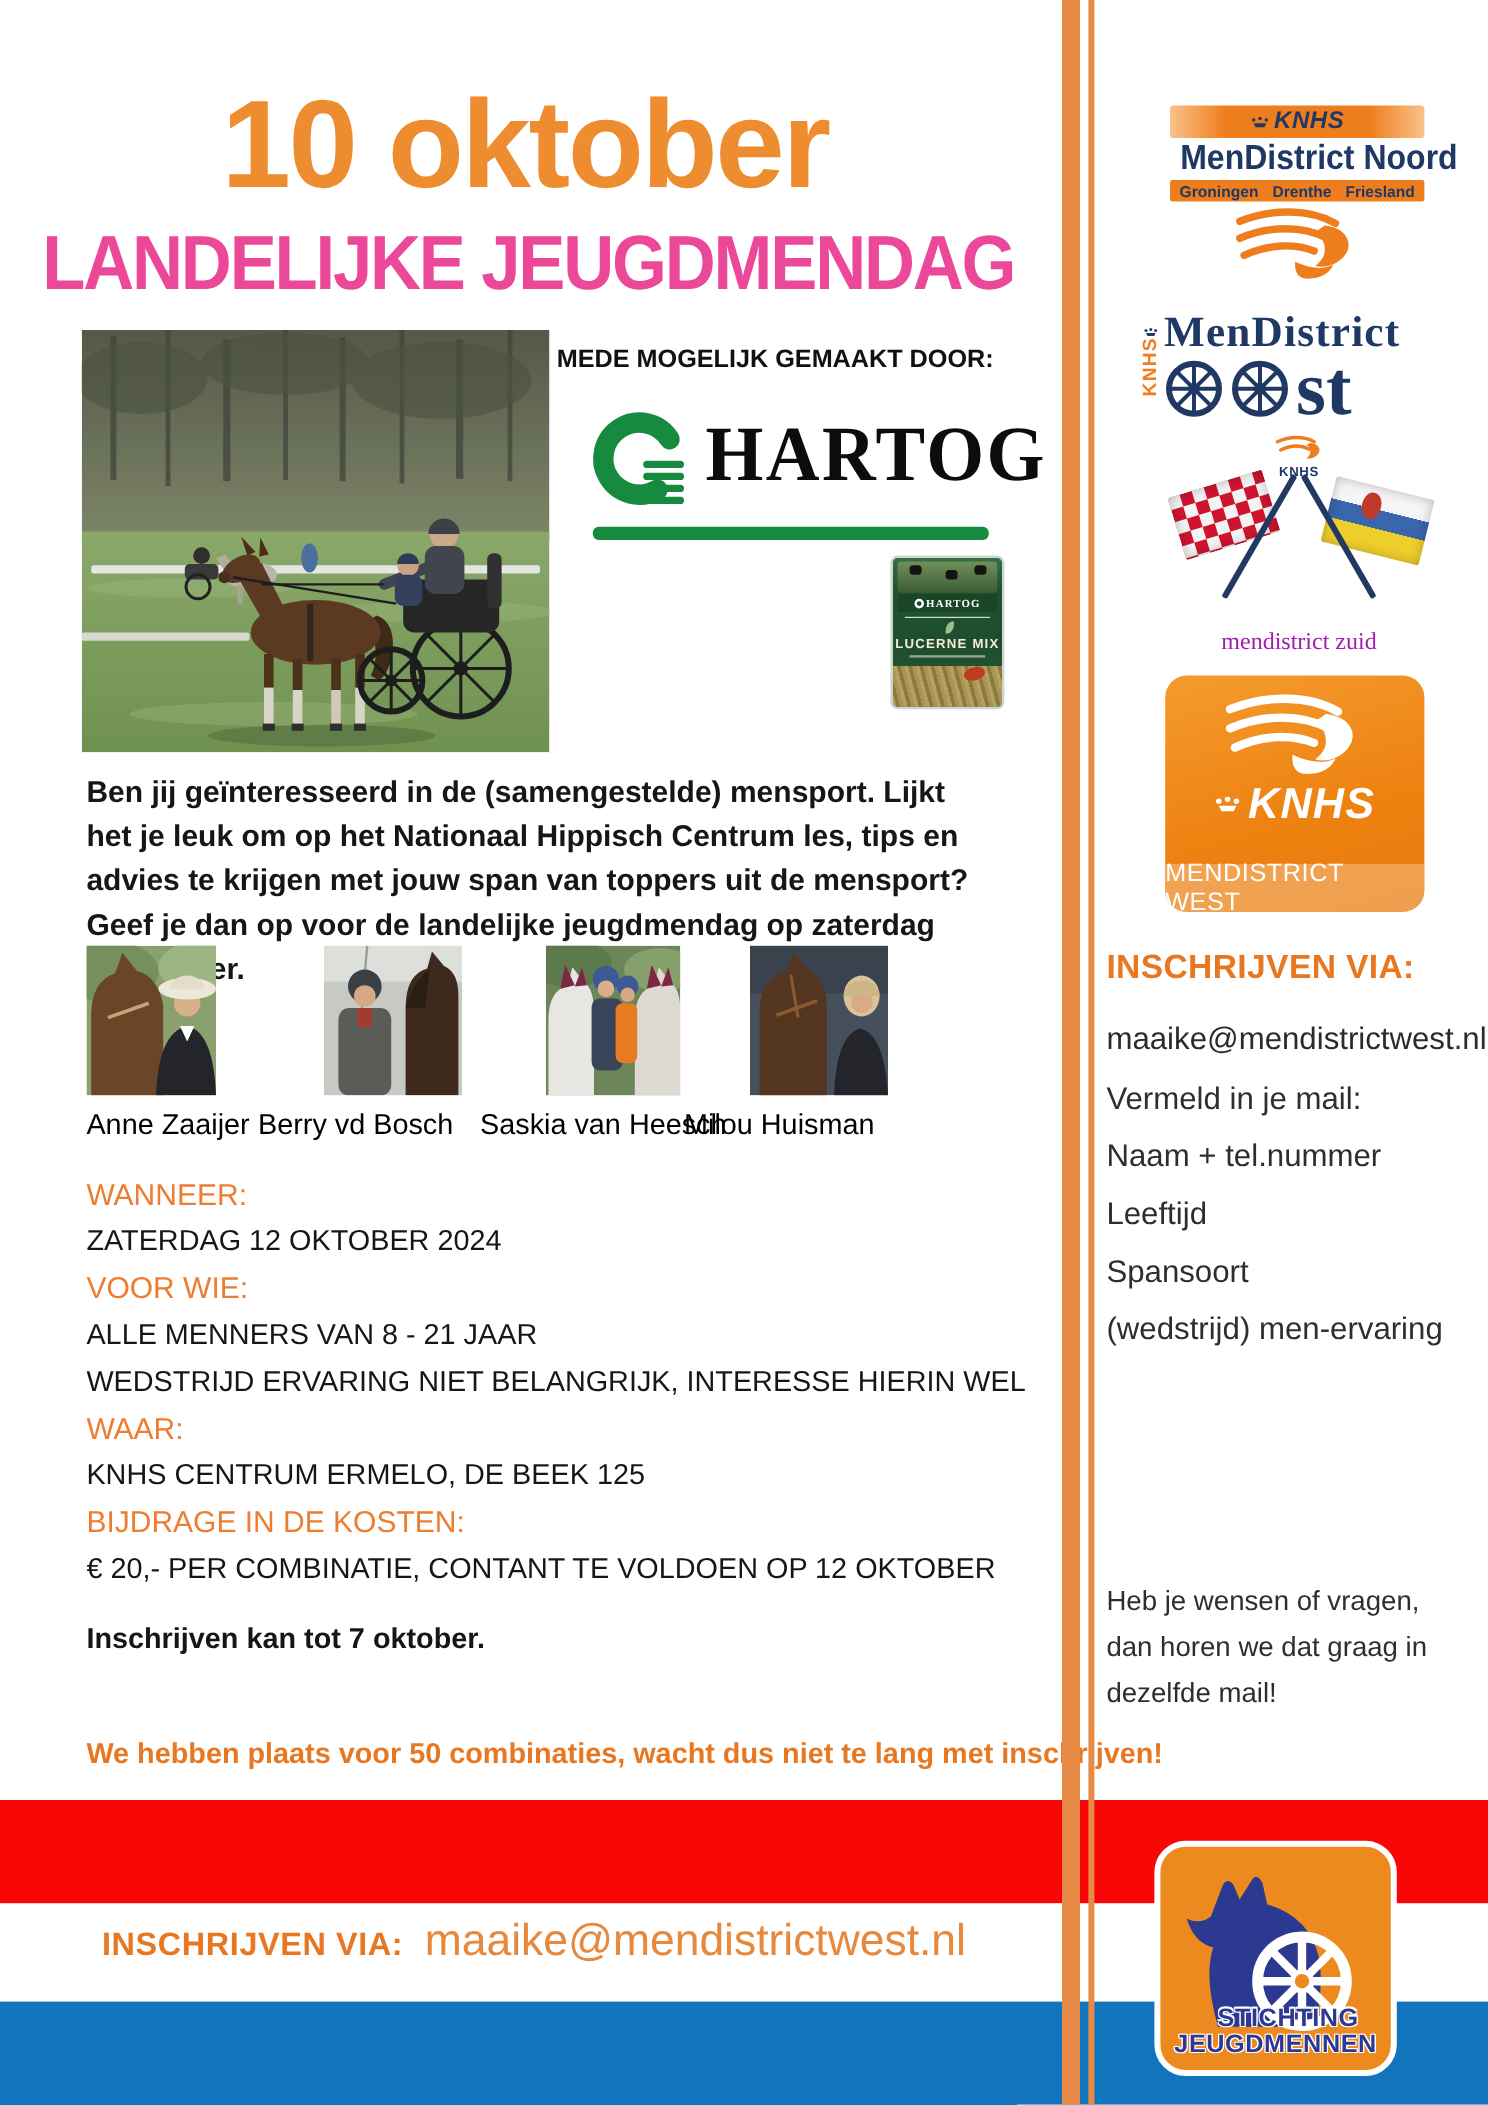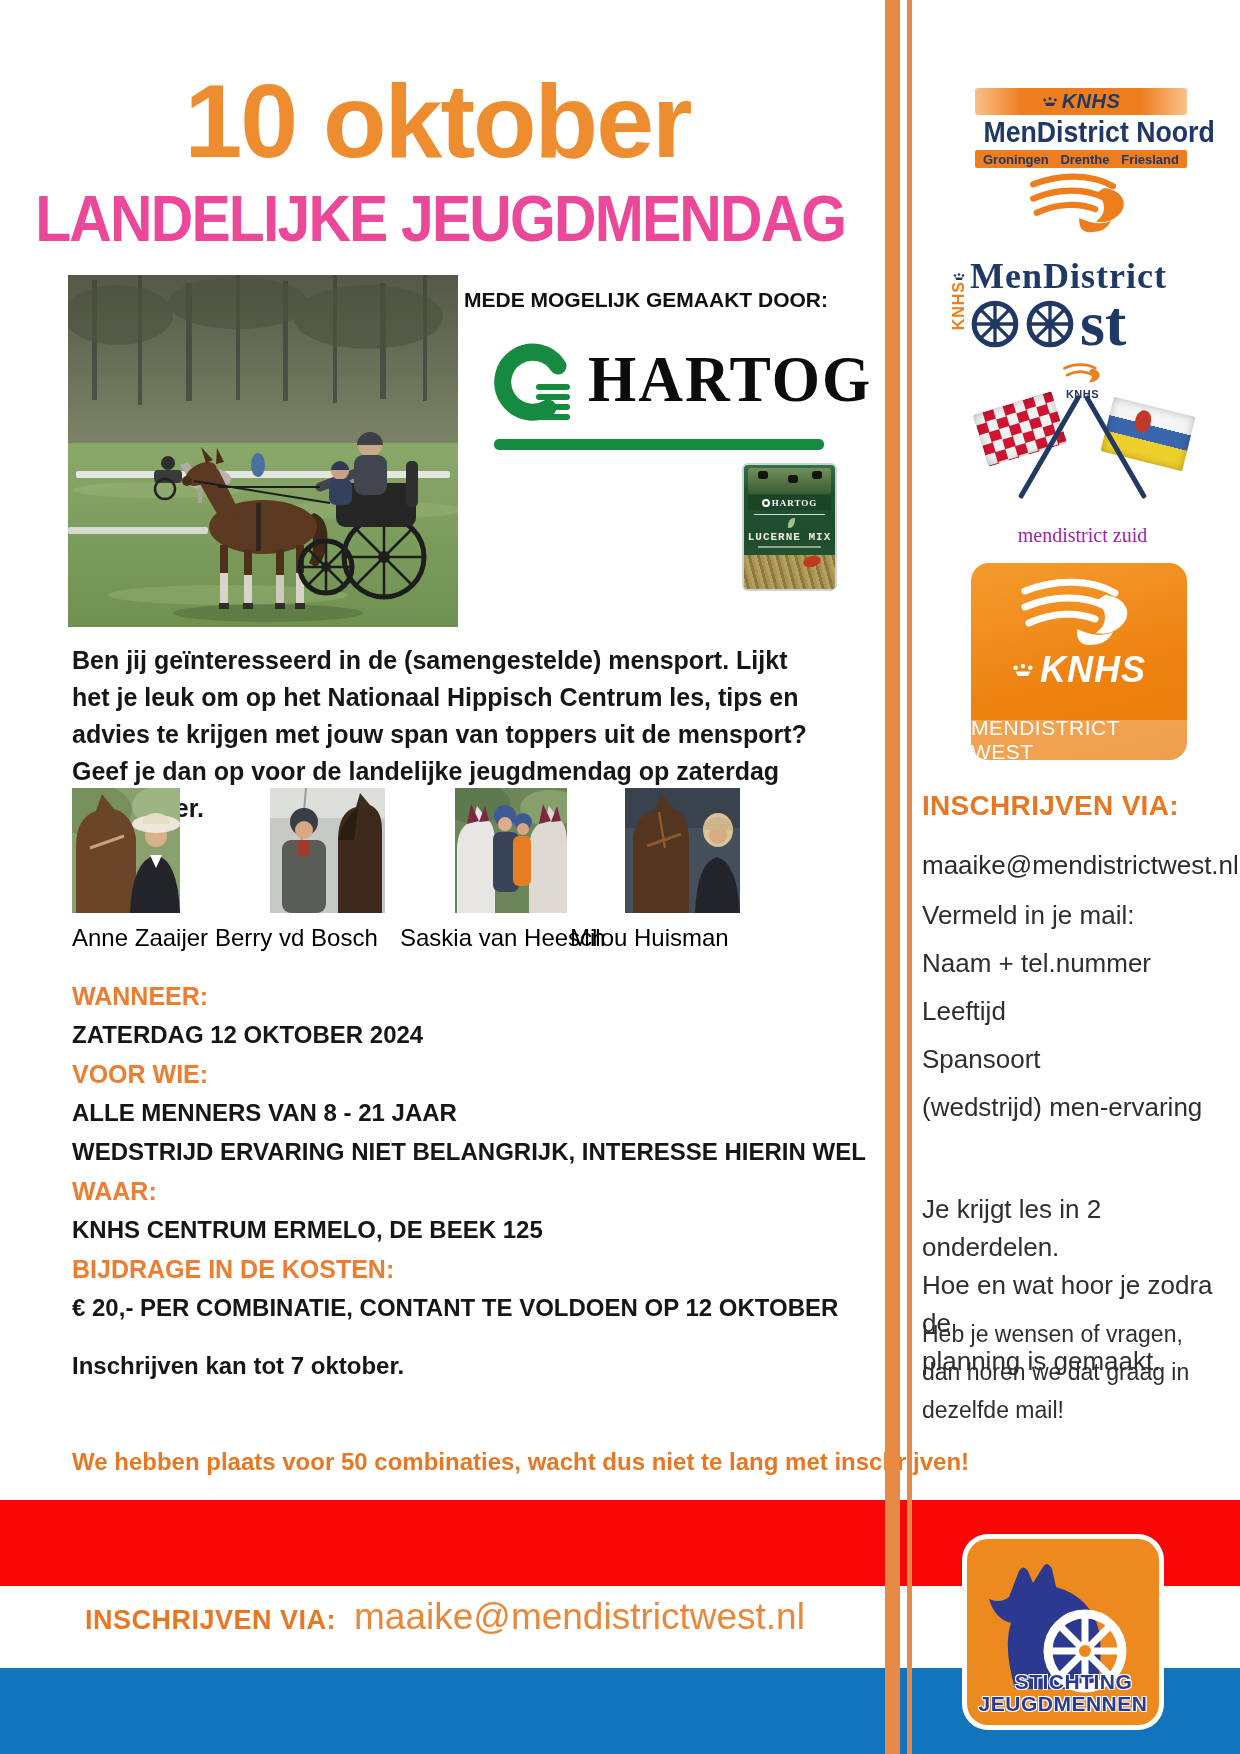--- a/index.html
+++ b/index.html
@@ -49,21 +49,21 @@
   .bag .field{position:absolute;left:4px;top:3px;right:4px;height:26px;border-radius:3px;
     background:linear-gradient(180deg,#6f8f5a,#3c5c34);}
   .bag .cow{position:absolute;top:6px;width:10px;height:8px;background:#15130f;border-radius:3px;}
   .bag .brandrow{position:absolute;left:4px;top:30px;right:4px;height:15px;background:#1b4527;
     display:flex;align-items:center;justify-content:center;gap:2px;}
   .bag .brandrow .dot{width:8px;height:8px;border:2px solid #fff;border-radius:50%;}
   .bag .brandrow .txt{color:#fff;font-weight:bold;font-size:9px;letter-spacing:1px;font-family:"Liberation Serif",serif;}
   .bag .rule{position:absolute;left:10px;top:49px;right:10px;height:1px;background:#cfe0cf;}
   .bag .leaf{position:absolute;left:44px;top:53px;width:7px;height:10px;background:#9fc08a;border-radius:80% 0 80% 0;}
   .bag .product{position:absolute;left:0;top:66px;width:100%;text-align:center;color:#f2ecd4;
-    font-weight:bold;font-size:11px;letter-spacing:1px;font-family:Liberation Mono, monospace;}
+    font-weight:bold;font-size:11px;letter-spacing:1px;}
   .bag .subline{position:absolute;left:14px;top:81px;right:14px;height:2px;background:rgba(242,236,212,.55);}
   .bag .hay{position:absolute;left:0;bottom:0;width:100%;height:34px;
     background:repeating-linear-gradient(75deg,#b5a05c 0 3px,#8a7a42 3px 6px,#a99355 6px 9px);}
   .bag .pepper{position:absolute;right:14px;bottom:22px;width:18px;height:11px;background:#c03a1e;border-radius:50% 60% 50% 60%;transform:rotate(-18deg);}
 
   
   .intro{position:absolute;left:72px;top:642px;width:740px;font-size:25px;line-height:37px;
     font-weight:bold;color:#161616;}
 
   
@@ -71,21 +71,21 @@
   .expert svg{display:block;width:100%;height:100%;}
   .expert.p1{left:72px;width:108px;}
   .expert.p2{left:270px;width:115px;}
   .expert.p3{left:455px;width:112px;}
   .expert.p4{left:625px;width:115px;}
   .expert-name{position:absolute;top:924px;font-size:24px;color:#000000;white-space:nowrap;text-align:center;}
   .expert-name.n1{left:72px;} .expert-name.n2{left:215px;} .expert-name.n3{left:400px;} .expert-name.n4{left:570px;}
 
   
   .schedule{position:absolute;left:72px;top:982px;width:760px;}
-  .schedule .line{font-size:24px;line-height:28px;margin-bottom:11px;font-weight:bold;white-space:nowrap;}
+  .schedule .line{font-size:24px;line-height:28px;margin-bottom:11px;font-weight:normal;white-space:nowrap;}
   .schedule .line.h{color:var(--accent_orange);font-size:25px;}
   .schedule .line.b{color:#161616;}
   .notes{position:absolute;left:72px;top:1352px;width:760px;}
   .notes .line{font-size:24px;line-height:28px;margin-bottom:10px;font-weight:bold;color:#161616;}
   .warning{position:absolute;left:72px;top:1448px;width:800px;font-size:24px;font-weight:bold;
     color:#E87722;white-space:nowrap;}
 
   
   .footer-contact{position:absolute;left:85px;top:1596px;display:flex;align-items:baseline;gap:18px;z-index:6;}
   .footer-contact .lbl{font-size:27px;font-weight:bold;color:#E87722;letter-spacing:.5px;}
@@ -516,25 +516,20 @@
   <div class="side-contact">
     <div class="head">INSCHRIJVEN VIA:</div>
     <div class="email">maaike@mendistrictwest.nl</div>
     <div class="item">Vermeld in je mail:</div>
     <div class="item">Naam + tel.nummer</div>
     <div class="item">Leeftijd</div>
     <div class="item">Spansoort</div>
     <div class="item">(wedstrijd) men-ervaring</div>
   </div>
 
-  <div class="side-info1">
-    <div>Je krijgt les in 2 onderdelen.</div>
-    <div>Hoe en wat hoor je zodra de</div>
-    <div>planning is gemaakt.</div>
-  </div>
   <div class="side-info2">
     <div>Heb je wensen of vragen,</div>
     <div>dan horen we dat graag in</div>
     <div>dezelfde mail!</div>
   </div>
 
   <div class="stichting">
     <div class="inner">
       <svg viewBox="0 0 192 186">
         <path d="M48 150 Q36 108 44 84 Q28 80 22 60 Q33 65 42 58 L52 32 Q56 25 61 32 L66 44 L76 28 Q80 21 85 30 L89 48 Q124 58 132 92 Q136 112 130 150 Z" fill="#2B3990"></path>

